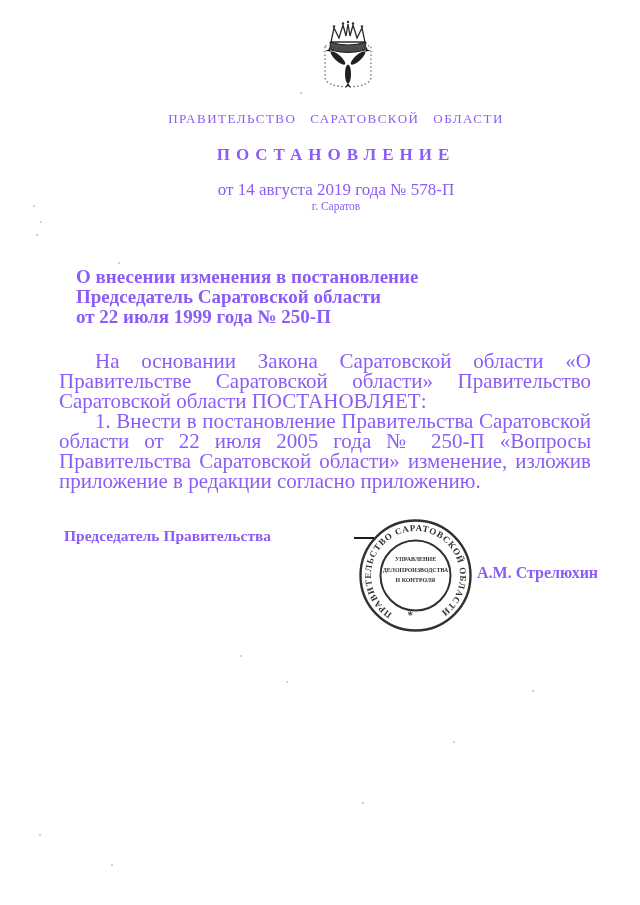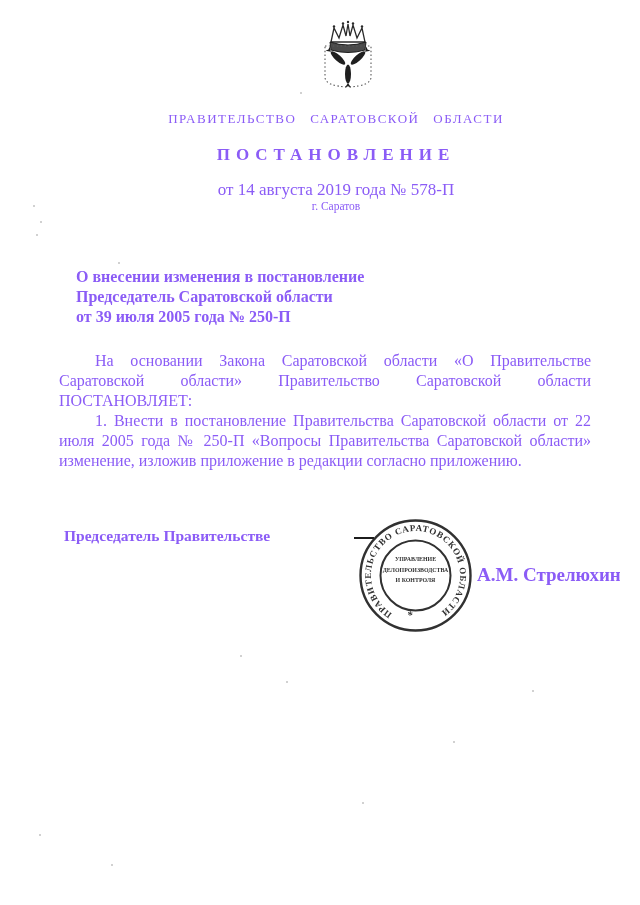--- a/index.html
+++ b/index.html
@@ -6,25 +6,25 @@
   .page{
     position:relative;width:620px;height:905px;background:#ffffff;overflow:hidden;
     font-family:"Liberation Serif","DejaVu Serif",serif;color:#8b5cf6;
   }
   .abs{position:absolute;}
   .center-line{left:16px;width:640px;text-align:center;line-height:1.15;white-space:nowrap;}
   .org-line{top:112px;font-size:13px;letter-spacing:1.5px;word-spacing:9px;}
   .doc-type{top:145px;font-size:17px;font-weight:bold;letter-spacing:6px;}
   .date-line{top:180px;font-size:17px;}
   .city-line{top:200px;font-size:11.5px;}
-  .title-block{left:76px;top:267px;font-size:16px;font-weight:bold;line-height:20px;}
-  .body-block{left:59px;top:351px;width:532px;font-size:16px;line-height:20px;text-align:justify;}
+  .title-block{left:76px;top:267px;font-size:19px;font-weight:bold;line-height:20px;}
+  .body-block{left:59px;top:351px;width:532px;font-size:21px;line-height:20px;text-align:justify;}
   .body-block p{margin:0;text-indent:36px;}
   .sig-block{left:64px;top:525px;font-size:15.5px;font-weight:bold;line-height:21px;}
-  .sig-name{left:477px;top:564px;font-size:19px;font-weight:bold;white-space:nowrap;}
+  .sig-name{left:477px;top:564px;font-size:16px;font-weight:bold;white-space:nowrap;}
   .sig-dash{left:354px;top:537px;width:20px;height:1.5px;background:#1c1c1c;}
   .speck{position:absolute;width:2px;height:2px;border-radius:50%;background:#8f8f8f;opacity:.55;}
   svg text{font-family:"Liberation Serif","DejaVu Serif",serif;}
 </style>
 </head>
 <body>
 
 <div class="page">
 
   <svg class="abs" style="left:313px;top:15px;" width="70" height="75" viewBox="0 0 70 75">
@@ -53,30 +53,30 @@
   </svg>
 
   <div class="abs center-line org-line">ПРАВИТЕЛЬСТВО САРАТОВСКОЙ ОБЛАСТИ</div>
   <div class="abs center-line doc-type">ПОСТАНОВЛЕНИЕ</div>
   <div class="abs center-line date-line">от 14 августа 2019 года № 578-П</div>
   <div class="abs center-line city-line">г. Саратов</div>
 
   <div class="abs title-block">
     <div>О внесении изменения в постановление</div>
     <div>Председатель Саратовской области</div>
-    <div>от 39 июля 2005 года № 250-П</div>
+    <div>от 22 июля 1999 года № 250-П</div>
   </div>
 
   <div class="abs body-block">
     <p>На основании Закона Саратовской области «О Правительстве Саратовской области» Правительство Саратовской области ПОСТАНОВЛЯЕТ:</p>
     <p>1. Внести в постановление Правительства Саратовской области от 22 июля 2005 года № 250-П «Вопросы Правительства Саратовской области» изменение, изложив приложение в редакции согласно приложению.</p>
   </div>
 
   <div class="abs sig-block">
-    <div>Председатель Правительстве</div>
+    <div>Председатель Правительства</div>
   </div>
   <div class="abs sig-dash"></div>
   <div class="abs sig-name">А.М. Стрелюхин</div>
 
   <svg class="abs" style="left:353px;top:513px;" width="125" height="125" viewBox="0 0 125 125">
     <g stroke="#262626" fill="none" opacity="0.95">
       <circle cx="62.5" cy="62.5" r="55" stroke-width="2.4"></circle>
       <circle cx="62.5" cy="62.5" r="35" stroke-width="2"></circle>
     </g>
     <defs>

